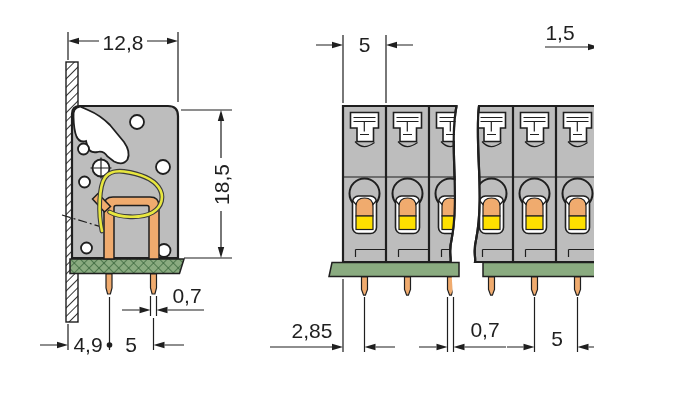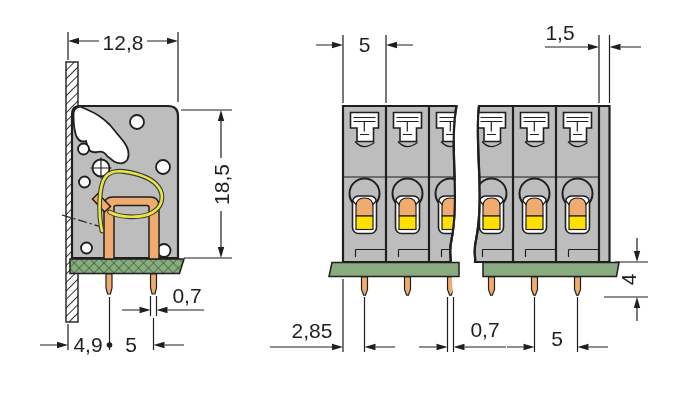--- a/index.html
+++ b/index.html
@@ -6,21 +6,21 @@
     --body-gray:#bdbdbd;
     --outline:#1f1f1f;
     --copper:#f0ab6e;
     --clamp-yellow:#ffe000;
     --pcb-green:#8aab80;
     --pcb-hatch:#2e5c33;
     --spring-yellow:#e8e73f;
     --background:#ffffff;
   }
   html,body{margin:0;padding:0;background:var(--background);}
-  .canvas{position:relative;width:697px;height:402px;background:var(--background);overflow:hidden;}
+  .canvas{position:relative;width:594px;height:402px;background:var(--background);overflow:hidden;}
   svg{display:block;}
   text{font-family:"Liberation Sans","DejaVu Sans",sans-serif;fill:var(--outline);}
   .dim{font-size:21px;}
   .thin{stroke:var(--outline);stroke-width:1.2;fill:none;}
   .out2{stroke:var(--outline);stroke-width:2.2;}
 </style>
 </head>
 <body>
 
 <div class="canvas">

